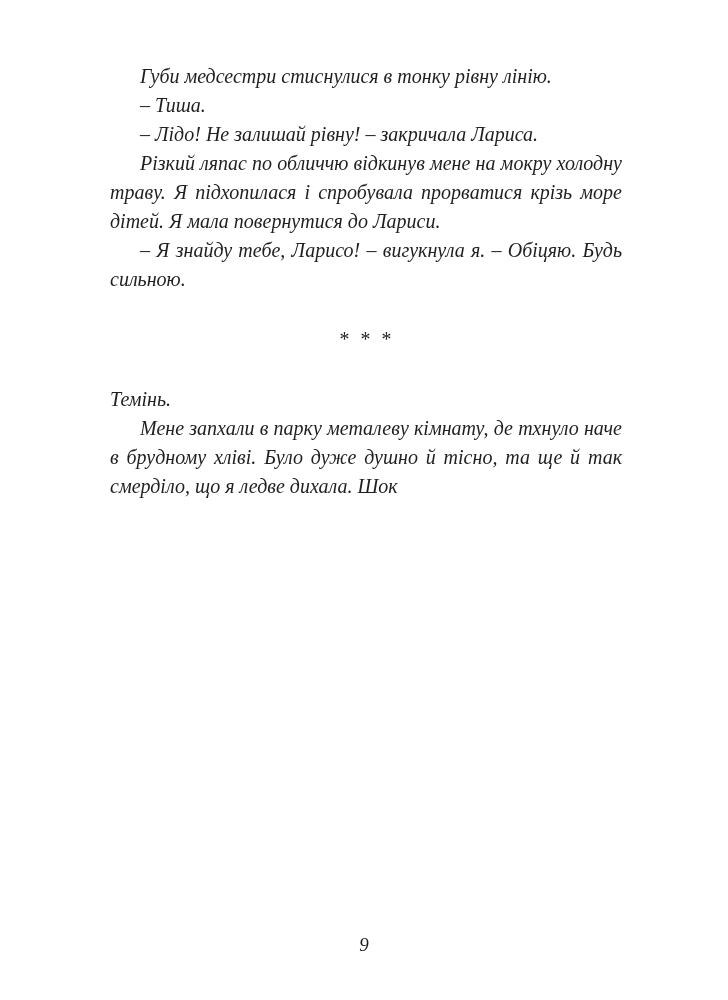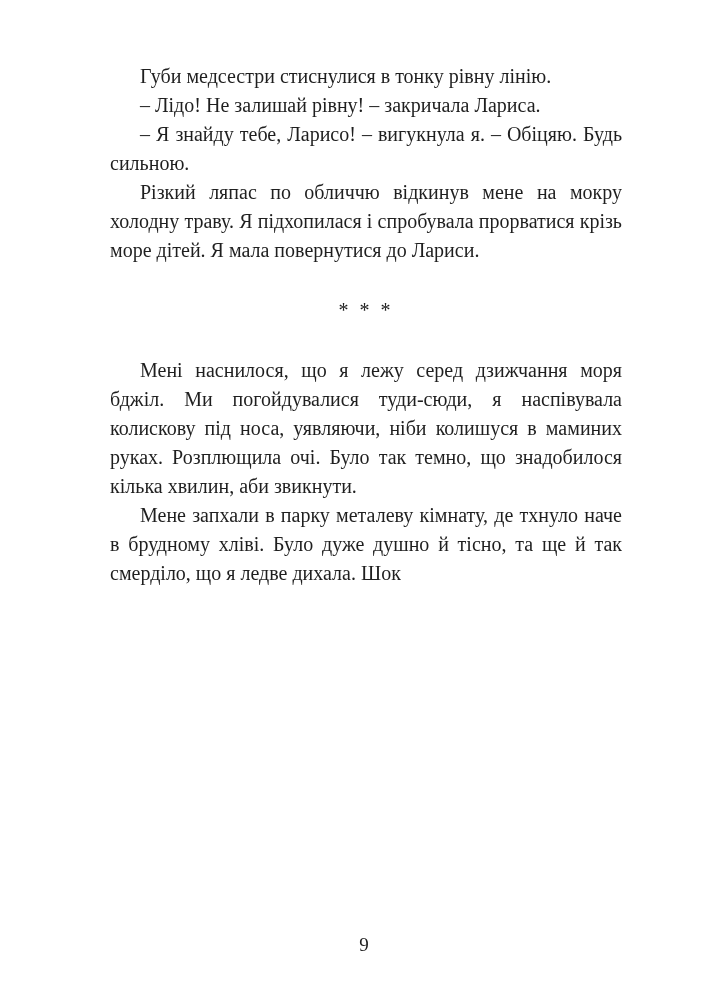--- a/index.html
+++ b/index.html
@@ -14,20 +14,21 @@
     font-family: "Liberation Serif", "DejaVu Serif", serif;
     color: #1f1f1f;
   }
   .book-page {
     position: relative;
     width: 728px;
     height: 1000px;
     background: #ffffff;
     box-sizing: border-box;
     padding: 62px 108px 0 110px;
+    font-style: italic;
   }
   .text-content {
     width: 512px;
     font-size: 20px;
     line-height: 29px;
     text-align: justify;
     hyphens: manual;
     -webkit-hyphens: manual;
   }
   .para {
@@ -52,21 +53,22 @@
     font-size: 19px;
     color: #1f1f1f;
   }
 </style>
 </head>
 <body>
 
 <div class="book-page">
   <div class="text-content">
       <p class="para indent">Губи медсестри стиснулися в тонку рівну лінію.</p>
+      <p class="para indent">– Тиша.</p>
       <p class="para indent">– Лідо! Не залишай рівну! – закричала Лариса.</p>
+      <p class="para indent">Різкий ляпас по обличчю відкинув мене на мокру холодну траву. Я підхопилася і спробувала прорвати­ся крізь море дітей. Я мала повернутися до Лариси.</p>
       <p class="para indent">– Я знайду тебе, Ларисо! – вигукнула я. – Обіцяю. Будь сильною.</p>
-      <p class="para indent">Різкий ляпас по обличчю відкинув мене на мокру холодну траву. Я підхопилася і спробувала прорвати­ся крізь море дітей. Я мала повернутися до Лариси.</p>
       <p class="separator">* * *</p>
-      <p class="para indent">Мені наснилося, що я лежу серед дзижчання мо­ря бджіл. Ми погойдувалися туди-сюди, я наспіву­вала колискову під носа, уявляючи, ніби колишуся в маминих руках. Розплющила очі. Було так темно, що знадобилося кілька хвилин, аби звикнути.</p>
+      <p class="para">Темінь.</p>
       <p class="para indent">Мене запхали в парку металеву кімнату, де тхну­ло наче в брудному хліві. Було дуже душно й тіс­но, та ще й так смерділо, що я ледве дихала. Шок</p>
     </div>
   <div class="page-number">9</div>
 </div>
 
 </body></html>

